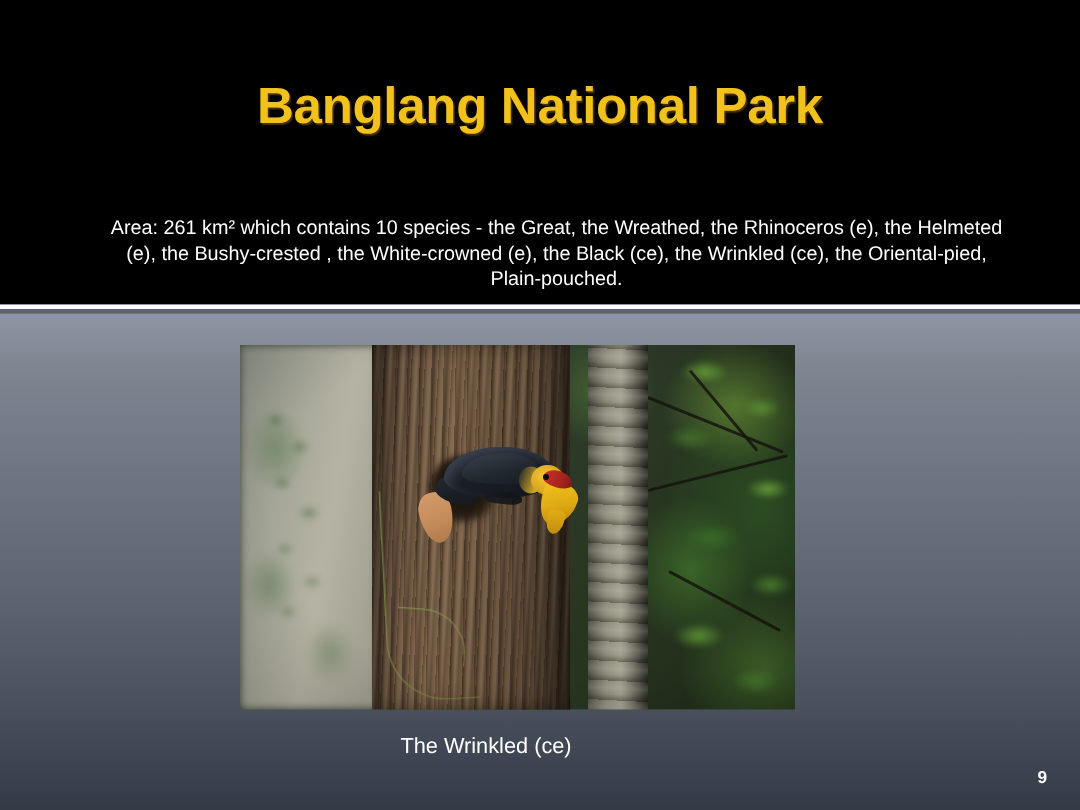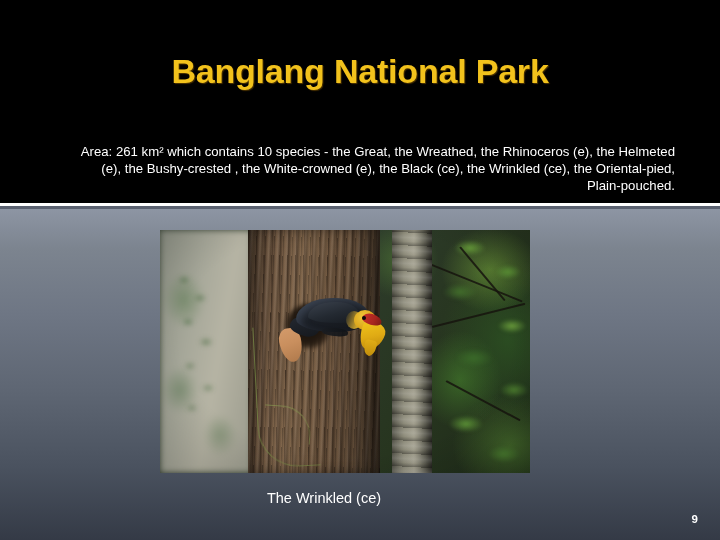--- a/index.html
+++ b/index.html
@@ -48,21 +48,21 @@
 
   #body-text {
     position: absolute;
     left: 67px;
     top: 143px;
     width: 608px;
     color: #ffffff;
     font-family: "Liberation Sans", sans-serif;
     font-size: 13.2px;
     line-height: 17.2px;
-    text-align: right;
+    text-align: center;
   }
 
   
   #divider-white {
     position: absolute;
     left: 0; top: 203px;
     width: 720px; height: 3px;
     background: #ffffff;
   }
   #divider-dark {

